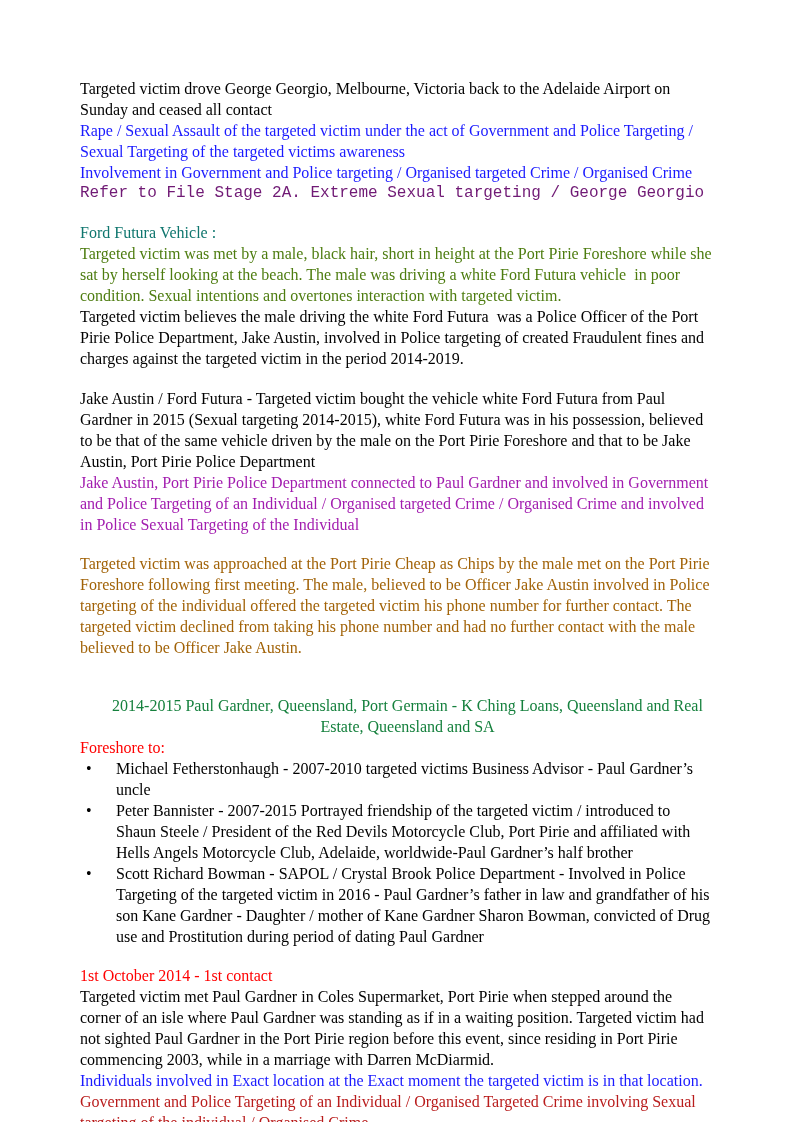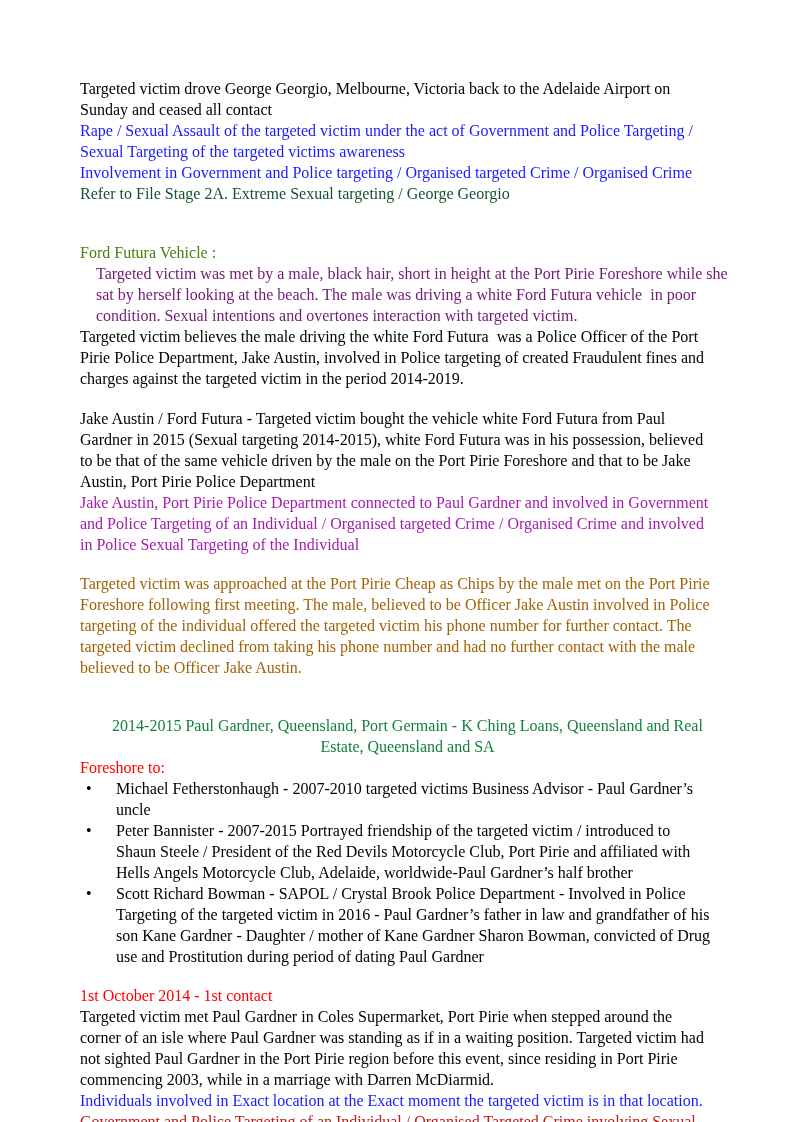--- a/index.html
+++ b/index.html
@@ -53,24 +53,24 @@
 </head>
 <body>
 
 <div class="page">
   <div class="content">
       <div class="para" style="color: rgb(0, 0, 0);">Targeted victim drove George Georgio, Melbourne, Victoria back to the Adelaide Airport on
 Sunday and ceased all contact</div>
       <div class="para" style="color: rgb(26, 26, 255);">Rape / Sexual Assault of the targeted victim under the act of Government and Police Targeting /
 Sexual Targeting of the targeted victims awareness</div>
       <div class="para" style="color: rgb(26, 26, 255);">Involvement in Government and Police targeting / Organised targeted Crime / Organised Crime</div>
-      <div class="para" style="color: #14532d;">Refer to File Stage 2A. Extreme Sexual targeting / George Georgio</div>
+      <div class="para" style="color: #701a75; font-family: Liberation Mono, monospace;">Refer to File Stage 2A. Extreme Sexual targeting / George Georgio</div>
       <div class="spacer"></div>
-      <div class="para" style="color: #4d7c0f; margin-top: 20px;">Ford Futura Vehicle :</div>
-      <div class="para" style="color: #701a75; margin-left: 16px;">Targeted victim was met by a male, black hair, short in height at the Port Pirie Foreshore while she
+      <div class="para" style="color: #0f766e;">Ford Futura Vehicle :</div>
+      <div class="para" style="color: #4d7c0f;">Targeted victim was met by a male, black hair, short in height at the Port Pirie Foreshore while she
 sat by herself looking at the beach. The male was driving a white Ford Futura vehicle  in poor
 condition. Sexual intentions and overtones interaction with targeted victim.</div>
       <div class="para" style="color: rgb(0, 0, 0);">Targeted victim believes the male driving the white Ford Futura  was a Police Officer of the Port
 Pirie Police Department, Jake Austin, involved in Police targeting of created Fraudulent fines and
 charges against the targeted victim in the period 2014-2019.</div>
       <div class="spacer"></div>
       <div class="para" style="color: rgb(0, 0, 0);">Jake Austin / Ford Futura - Targeted victim bought the vehicle white Ford Futura from Paul
 Gardner in 2015 (Sexual targeting 2014-2015), white Ford Futura was in his possession, believed
 to be that of the same vehicle driven by the male on the Port Pirie Foreshore and that to be Jake
 Austin, Port Pirie Police Department</div>

